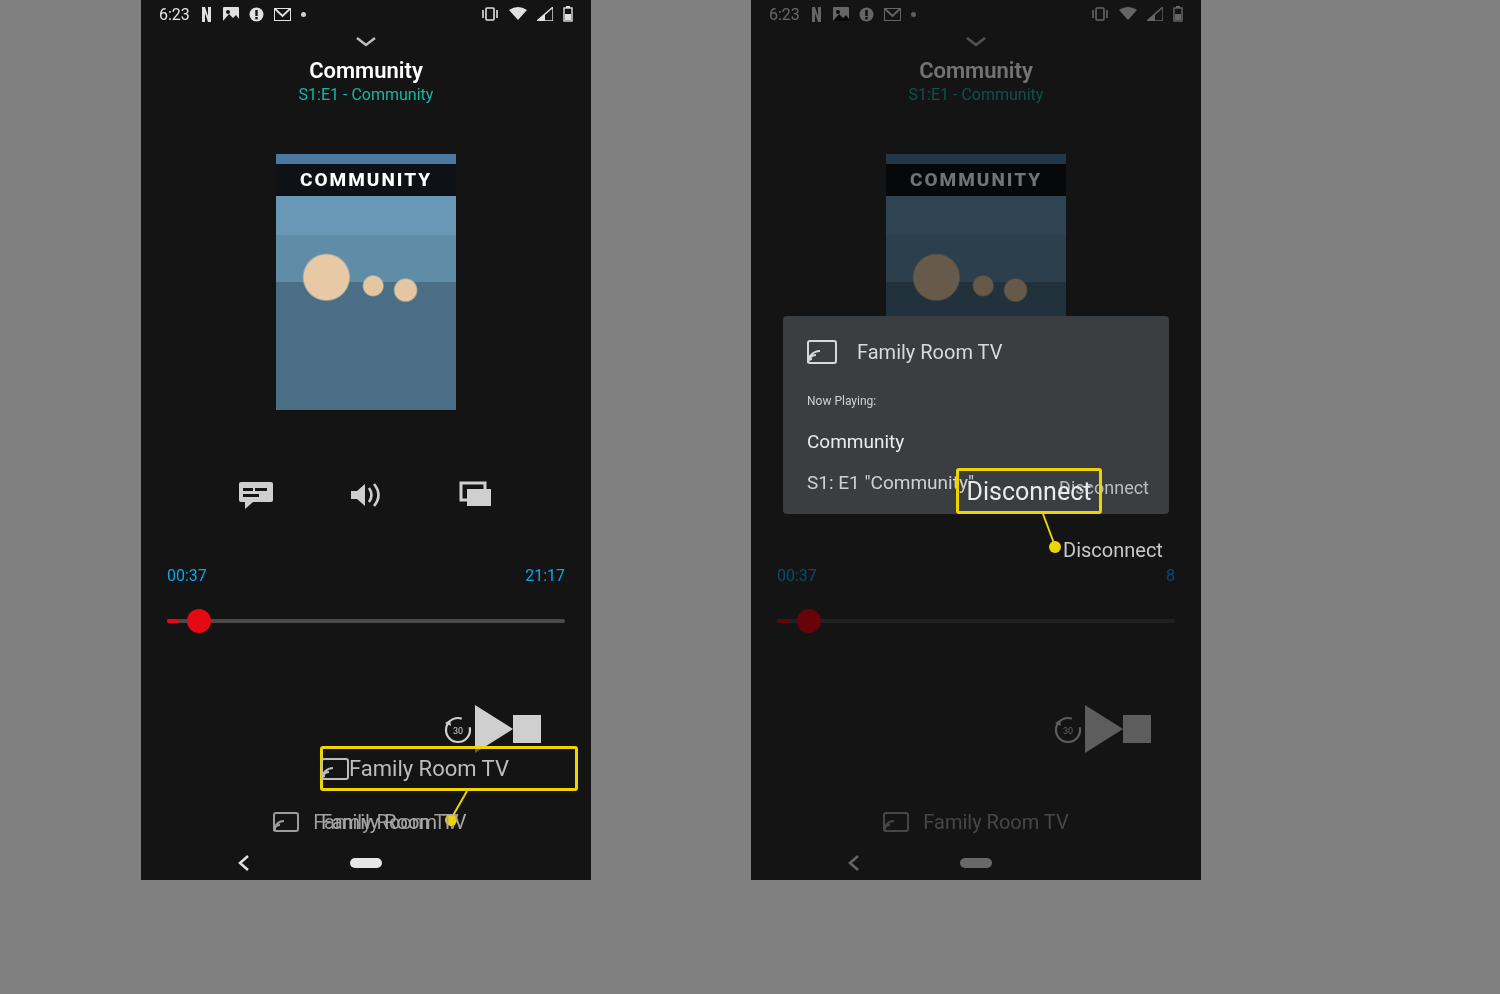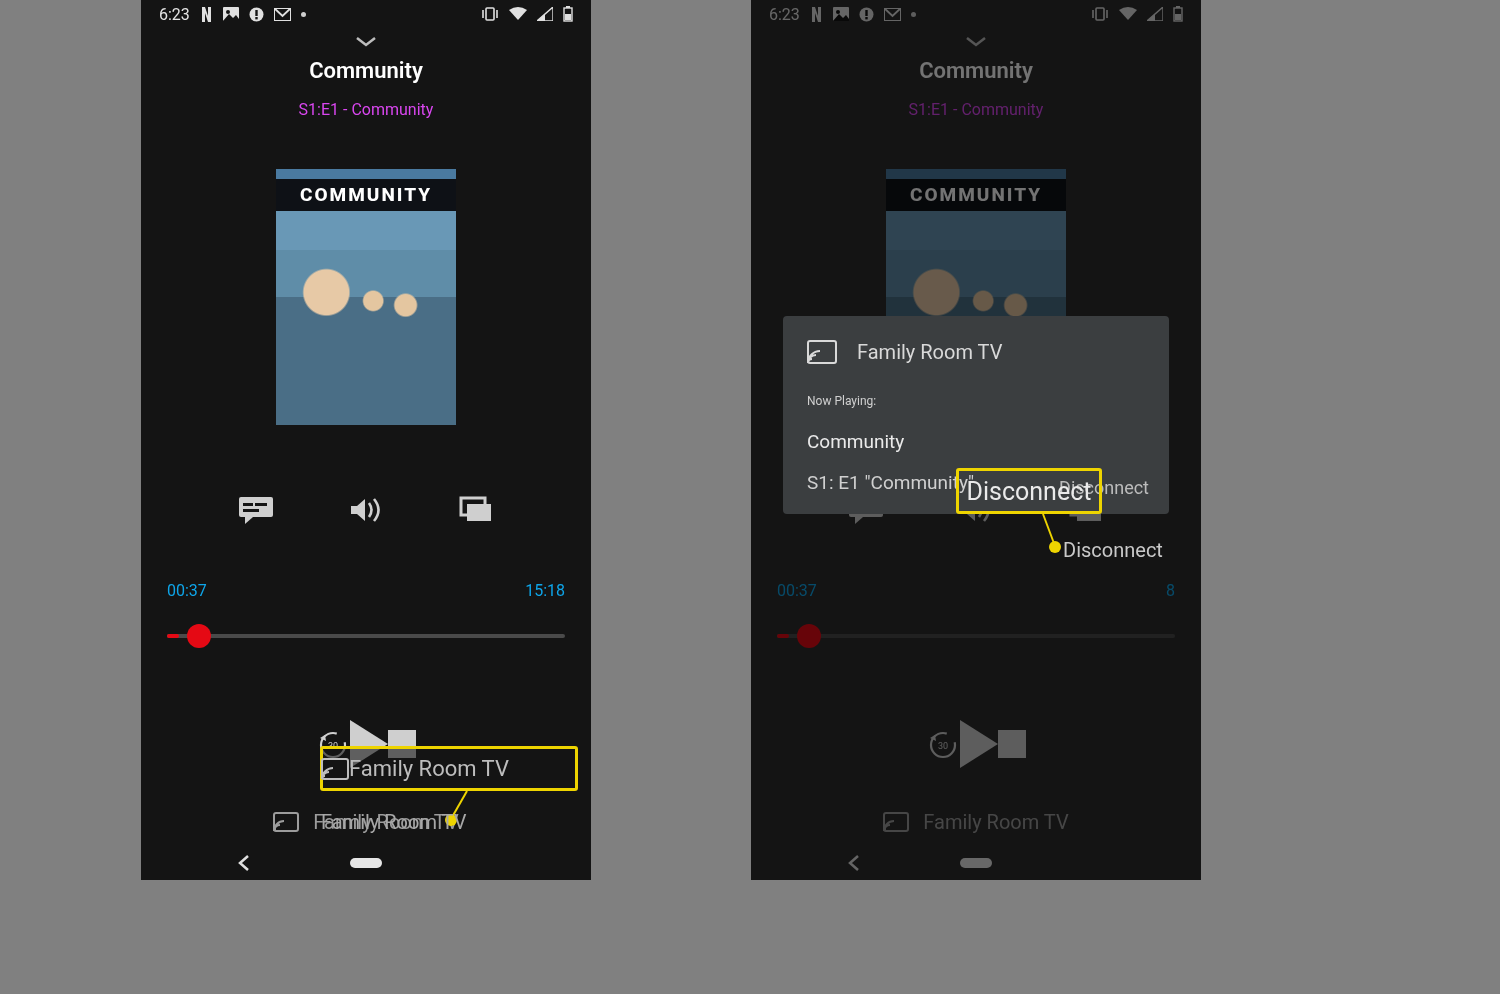--- a/index.html
+++ b/index.html
@@ -14,21 +14,21 @@
   .status{display:flex;align-items:center;justify-content:space-between;height:28px;padding:0 18px;color:#e4e4e4;font-size:16px}
   .status .l,.status .r{display:flex;align-items:center;gap:10px}
   .ic{display:inline-flex;align-items:center;justify-content:center}
   .ic svg{display:block}
   .dot{width:5px;height:5px;border-radius:50%;background:#cfcfcf}
 
   
   .hdr{text-align:center;margin-top:8px}
   .chev{display:inline-block;margin-bottom:6px}
   .title{color:#fff;font-weight:600;font-size:22px}
-  .sub{color:#d946ef;font-size:16px;margin-top:17px}
+  .sub{color:#14b8a6;font-size:16px;margin-top:2px}
 
   
   .poster{display:block;margin:50px auto 0;width:180px;height:256px;position:relative;background:#4a7aa0}
   .poster .bar{position:absolute;left:0;right:0;top:10px;height:32px;background:#0e1116;color:#fff;font-weight:800;letter-spacing:2px;text-align:center;line-height:32px;font-size:19px}
   .poster .body{position:absolute;left:0;right:0;top:42px;bottom:0;
     background:
       radial-gradient(circle at 28% 38%, #e7c9a6 0 12%, transparent 13%),
       radial-gradient(circle at 54% 42%, #e4c6a0 0 6%, transparent 7%),
       radial-gradient(circle at 72% 44%, #e4c6a0 0 6%, transparent 7%),
       linear-gradient(180deg,#6998b6 0 18%, #5f8da8 18% 40%, #4a6e86 40% 100%);
@@ -38,21 +38,21 @@
   .ctrls{display:flex;justify-content:space-around;align-items:center;margin:70px 60px 0}
   .ctrls .ic svg{fill:#cfcfcf}
 
   
   .times{display:flex;justify-content:space-between;margin:56px 26px 0;color:#0ea5e9;font-size:16px}
   .bar-outer{position:relative;height:4px;background:#4a4a4a;margin:34px 26px 0;border-radius:2px}
   .bar-inner{position:absolute;left:0;top:0;bottom:0;background:#e50914;border-radius:2px}
   .knob{position:absolute;top:50%;width:24px;height:24px;border-radius:50%;background:#e50914;transform:translate(-50%,-50%)}
 
   
-  .playrow{display:flex;justify-content:center;align-items:center;margin:82px 50px 0}
+  .playrow{display:flex;justify-content:flex-end;align-items:center;margin:82px 50px 0}
   .tri{width:0;height:0;border-left:38px solid #cfcfcf;border-top:24px solid transparent;border-bottom:24px solid transparent}
   .sq{width:28px;height:28px;background:#cfcfcf}
 
   
   .callout{position:absolute}
   .callout .box{position:absolute;border:3px solid #eed400;border-radius:3px}
   .callout .tip{position:absolute;width:12px;height:12px;border-radius:50%;background:#eed400}
   .callout .lab{position:absolute;color:#a7a7a7;font-size:20px;white-space:nowrap}
   .callout svg{position:absolute;overflow:visible}
 
@@ -170,21 +170,21 @@
       <span class="ic">
           <svg width="38" height="28">
             <rect x="10" y="8" width="24" height="17" fill="#cfcfcf"></rect>
             <rect x="4" y="2" width="24" height="17" fill="none" stroke="#cfcfcf" stroke-width="3"></rect>
           </svg>
         </span>
     </div>
 
     <div class="times">
       <span>00:37</span>
-      <span>15:18</span>
+      <span>21:17</span>
     </div>
     <div class="bar-outer">
       <div class="bar-inner" style="width:3%"></div>
       <div class="knob" style="left:8%"></div>
     </div>
 
     <div class="playrow">
       <span class="ic">
           <svg width="34" height="34">
             <circle cx="17" cy="18" r="12" fill="none" stroke="#cfcfcf" stroke-width="2.2" stroke-dasharray="60 12"></circle>

